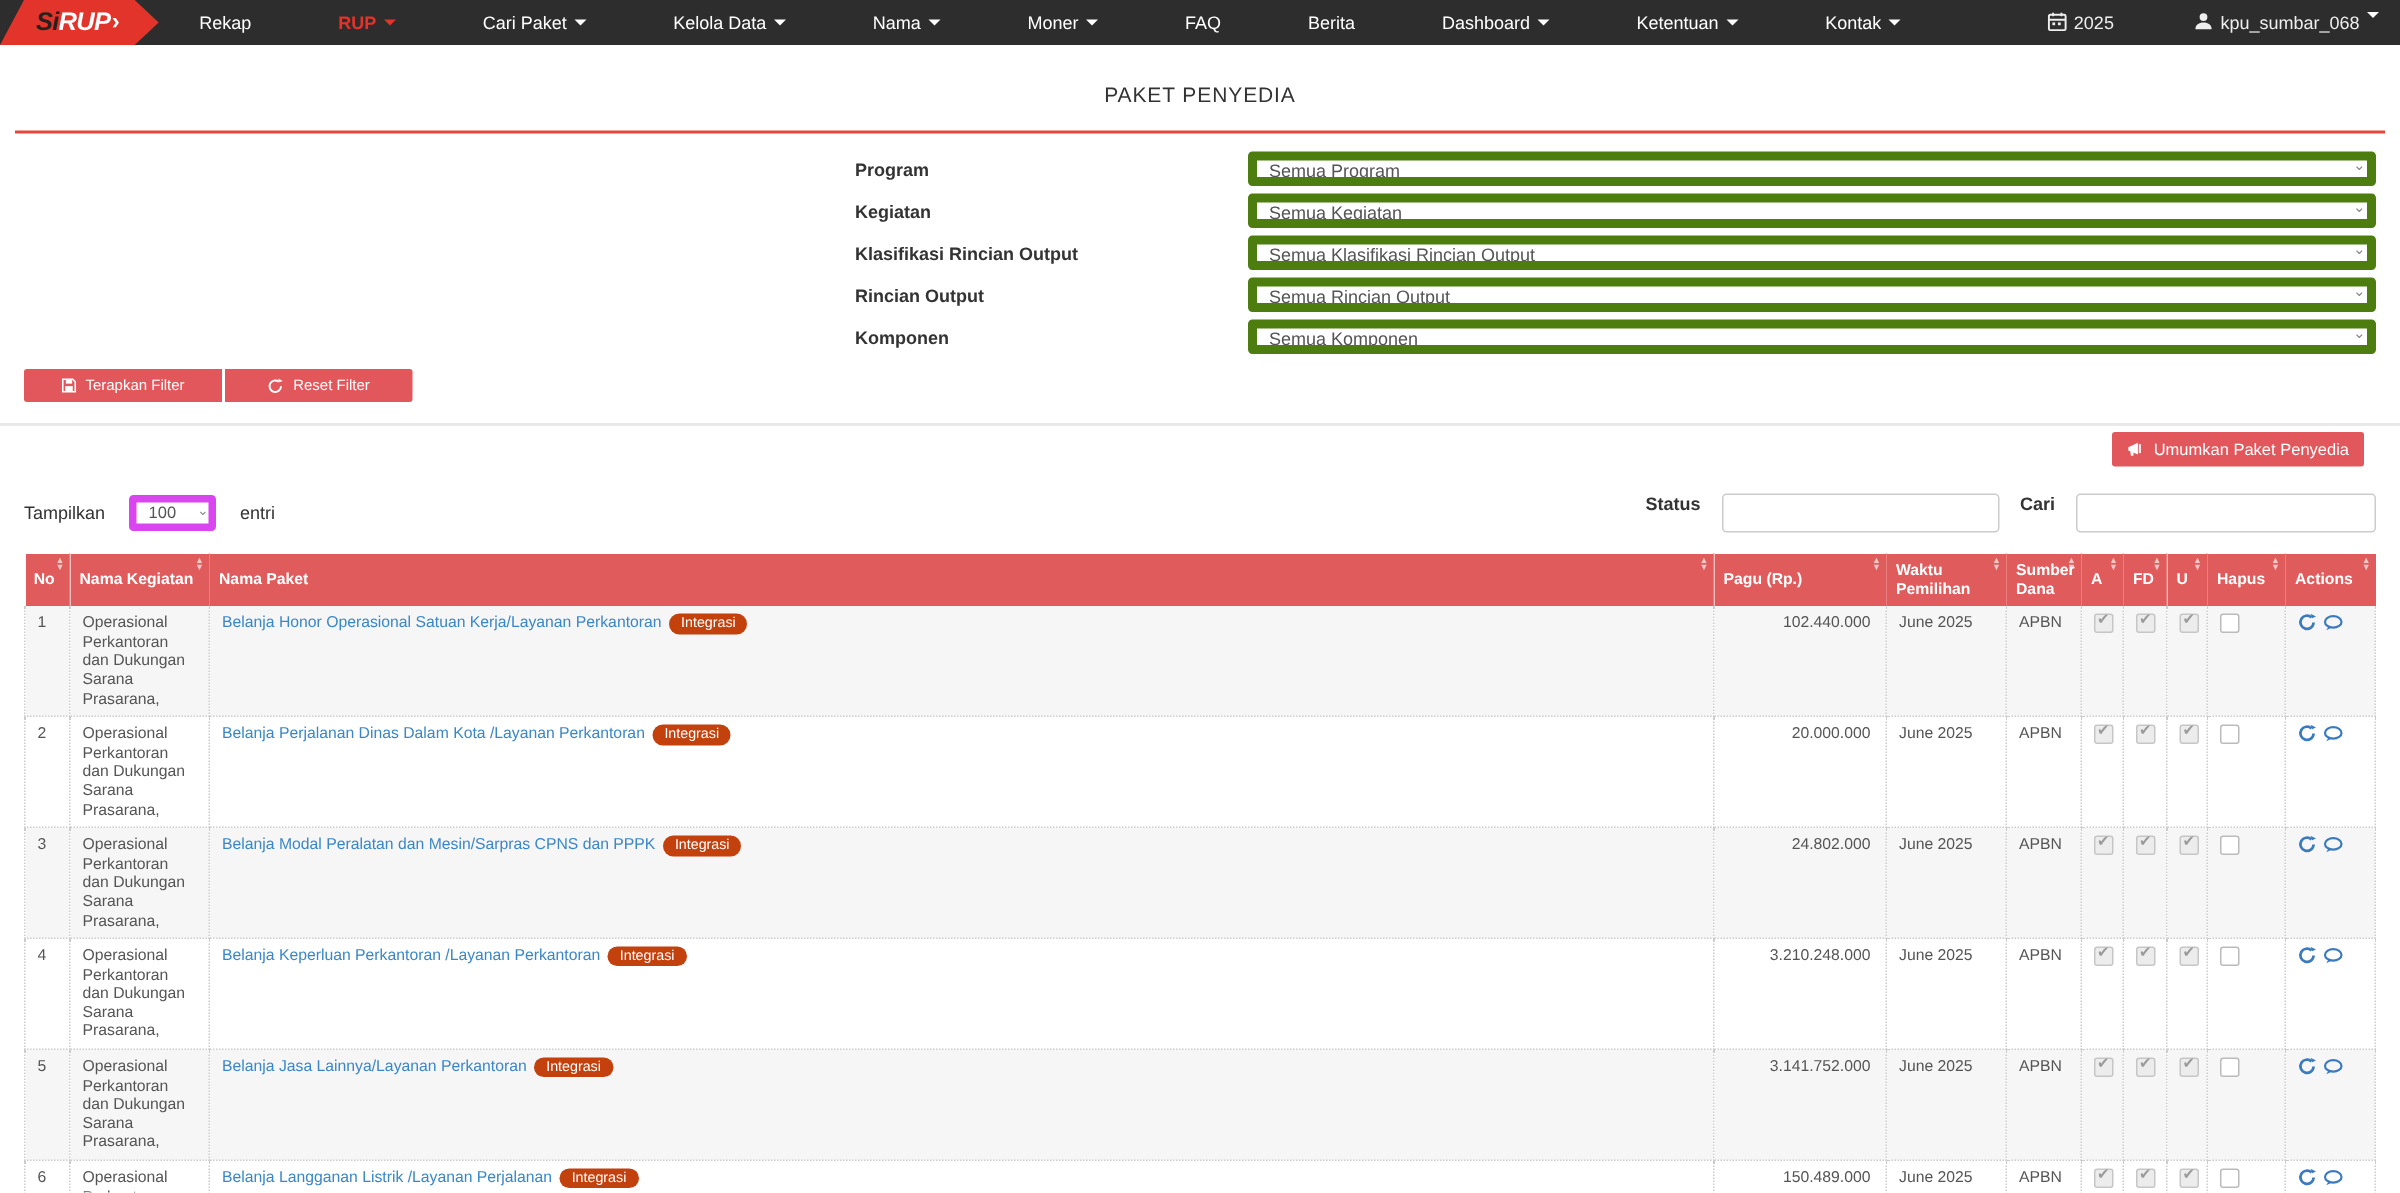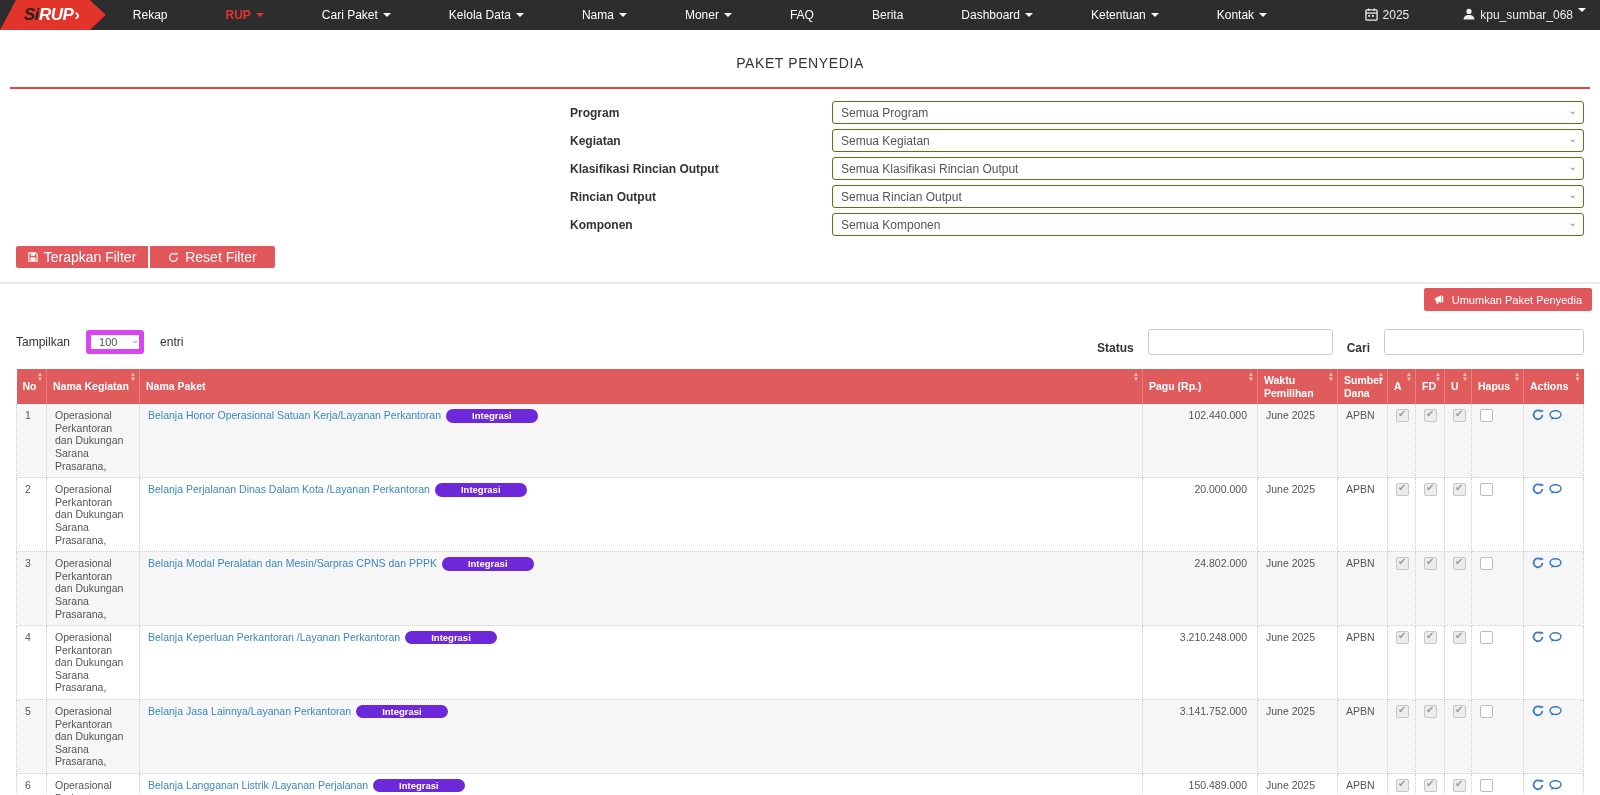--- a/index.html
+++ b/index.html
@@ -27,42 +27,42 @@
 
   
   .page-title { text-align:center; font-size:14px; color:#333; letter-spacing:.6px;
     margin-top:25px; font-weight:normal; }
   .red-rule { border:none; border-top:2px solid #e8453c; margin:16px 10px 0 10px; }
   .filter-area { padding:12px 16px 0 8px; }
   .filter-row { display:flex; align-items:center; margin-bottom:5px;justify-content:flex-end; }
   .filter-label { width:270px; font-size:12px; font-weight:bold; color:#333; padding-left:8px; }
   .select-wrap { position:relative; width:752px; }
   .select-wrap select { width:100%; height:23px; appearance:none; -webkit-appearance:none;
-    border:1px solid #4d7c0f; border-radius:3px; background:#fff; font-size:12px; color:#555;
+    border:6px solid #4d7c0f; border-radius:3px; background:#fff; font-size:12px; color:#555;
     padding:0 22px 0 8px; font-family:inherit; }
   .select-wrap .chev { position:absolute; right:7px; top:4px; font-size:10px; color:#888; pointer-events:none; }
   .filter-buttons { display:flex; margin:10px 0 0 8px; }
-  .btn-red { background:#e2575b; color:#fff; border:none; font-size:14px; font-family:inherit;
+  .btn-red { background:#e2575b; color:#fff; border:none; font-size:10px; font-family:inherit;
     display:flex; align-items:center; justify-content:center; gap:6px; cursor:pointer; }
   .btn-apply { width:132px; height:22px; border-radius:2px 0 0 2px; }
   .btn-reset { width:125px; height:22px; margin-left:2px; border-radius:0 2px 2px 0; }
   .gray-rule { border:none; border-top:2px solid #e9e9e9; margin:14px 0 0 0; }
 
-  .announce-wrap { display:flex; justify-content:flex-end; padding:4px 8px 0 0; }
+  .announce-wrap { display:flex; justify-content:flex-end; padding:4px 24px 0 0; }
   .btn-announce { height:23px; padding:0 10px; border-radius:2px; font-size:11px; }
 
   
   .table-controls { display:flex; align-items:center; margin:18px 16px 0 16px; font-size:12px; }
   .tc-left { display:flex; align-items:center; gap:16px; }
   .entries-wrap { position:relative; width:58px; }
   .entries-wrap select { width:100%; height:24px; appearance:none; -webkit-appearance:none;
     border:5px solid #d946ef; border-radius:3px; font-size:11px; color:#555; padding:0 16px 0 8px;
     background:#fff; font-family:inherit; }
   .entries-wrap .chev { position:absolute; right:5px; top:5px; font-size:9px; color:#888; pointer-events:none; }
-  .tc-right { margin-left:auto; display:flex; align-items:flex-end; gap:14px; }
+  .tc-right { margin-left:auto; display:flex; align-items:flex-start; gap:14px; }
   .tc-right label { font-weight:bold; color:#333; }
   .tc-input { width:185px; height:26px; border:1px solid #ccc; border-radius:3px; padding:0 6px;
     font-size:12px; font-family:inherit; }
   .tc-input.cari { width:200px; }
 
   
   .grid-wrap { margin:14px 16px 0 16px; }
   table.grid { width:100%; border-collapse:collapse; table-layout:fixed; }
   .grid thead th { background:#e05c5c; color:#fff; font-size:10.5px; font-weight:bold;
     text-align:left; padding:5px 6px; vertical-align:middle; position:relative;
@@ -70,22 +70,22 @@
   .grid thead th:last-child { border-right:none; }
   .sort { position:absolute; top:3px; right:3px; display:flex; flex-direction:column;
     line-height:5px; font-size:6px; color:rgba(255,255,255,.65); cursor:pointer; }
   .grid tbody td { font-size:10.5px; color:#555; vertical-align:top; padding:5px 8px;
     border-bottom:1px dotted #ccc; border-right:1px dotted #ccc; line-height:1.2;
     overflow:hidden; }
   .grid tbody td:first-child { border-left:1px dotted #ccc; }
   .grid tbody tr:nth-child(odd) { background:#f6f6f6; }
   .grid tbody tr:nth-child(even) { background:#fff; }
   .paket-link { color:#3a87c8; text-decoration:none; cursor:pointer; }
-  .badge { display:inline-block; background:#6d28d9; color:#fff; font-size:9.5px; font-weight:bold;
-    border-radius:9px; padding:1px 26px; margin-left:5px; white-space:nowrap; }
+  .badge { display:inline-block; background:#c2410c; color:#fff; font-size:9.5px; font-weight:normal;
+    border-radius:9px; padding:1px 8px; margin-left:5px; white-space:nowrap; }
   .num-cell { text-align:right; padding-right:10px !important; }
   .cb { display:inline-block; width:13px; height:13px; border:1px solid #bbb; border-radius:2px;
     background:#fff; position:relative; cursor:pointer; }
   .cb.checked { background:#ececec; border-color:#c6c6c6; cursor:default; }
   .cb.checked::after { content:"\2714"; position:absolute; left:1px; top:-2px; font-size:10px; color:#9a9a9a; }
   .actions-cell { white-space:nowrap; }
   .action-ic { display:inline-block; margin-right:5px; cursor:pointer; }
 </style>
 </head>
 <body>

